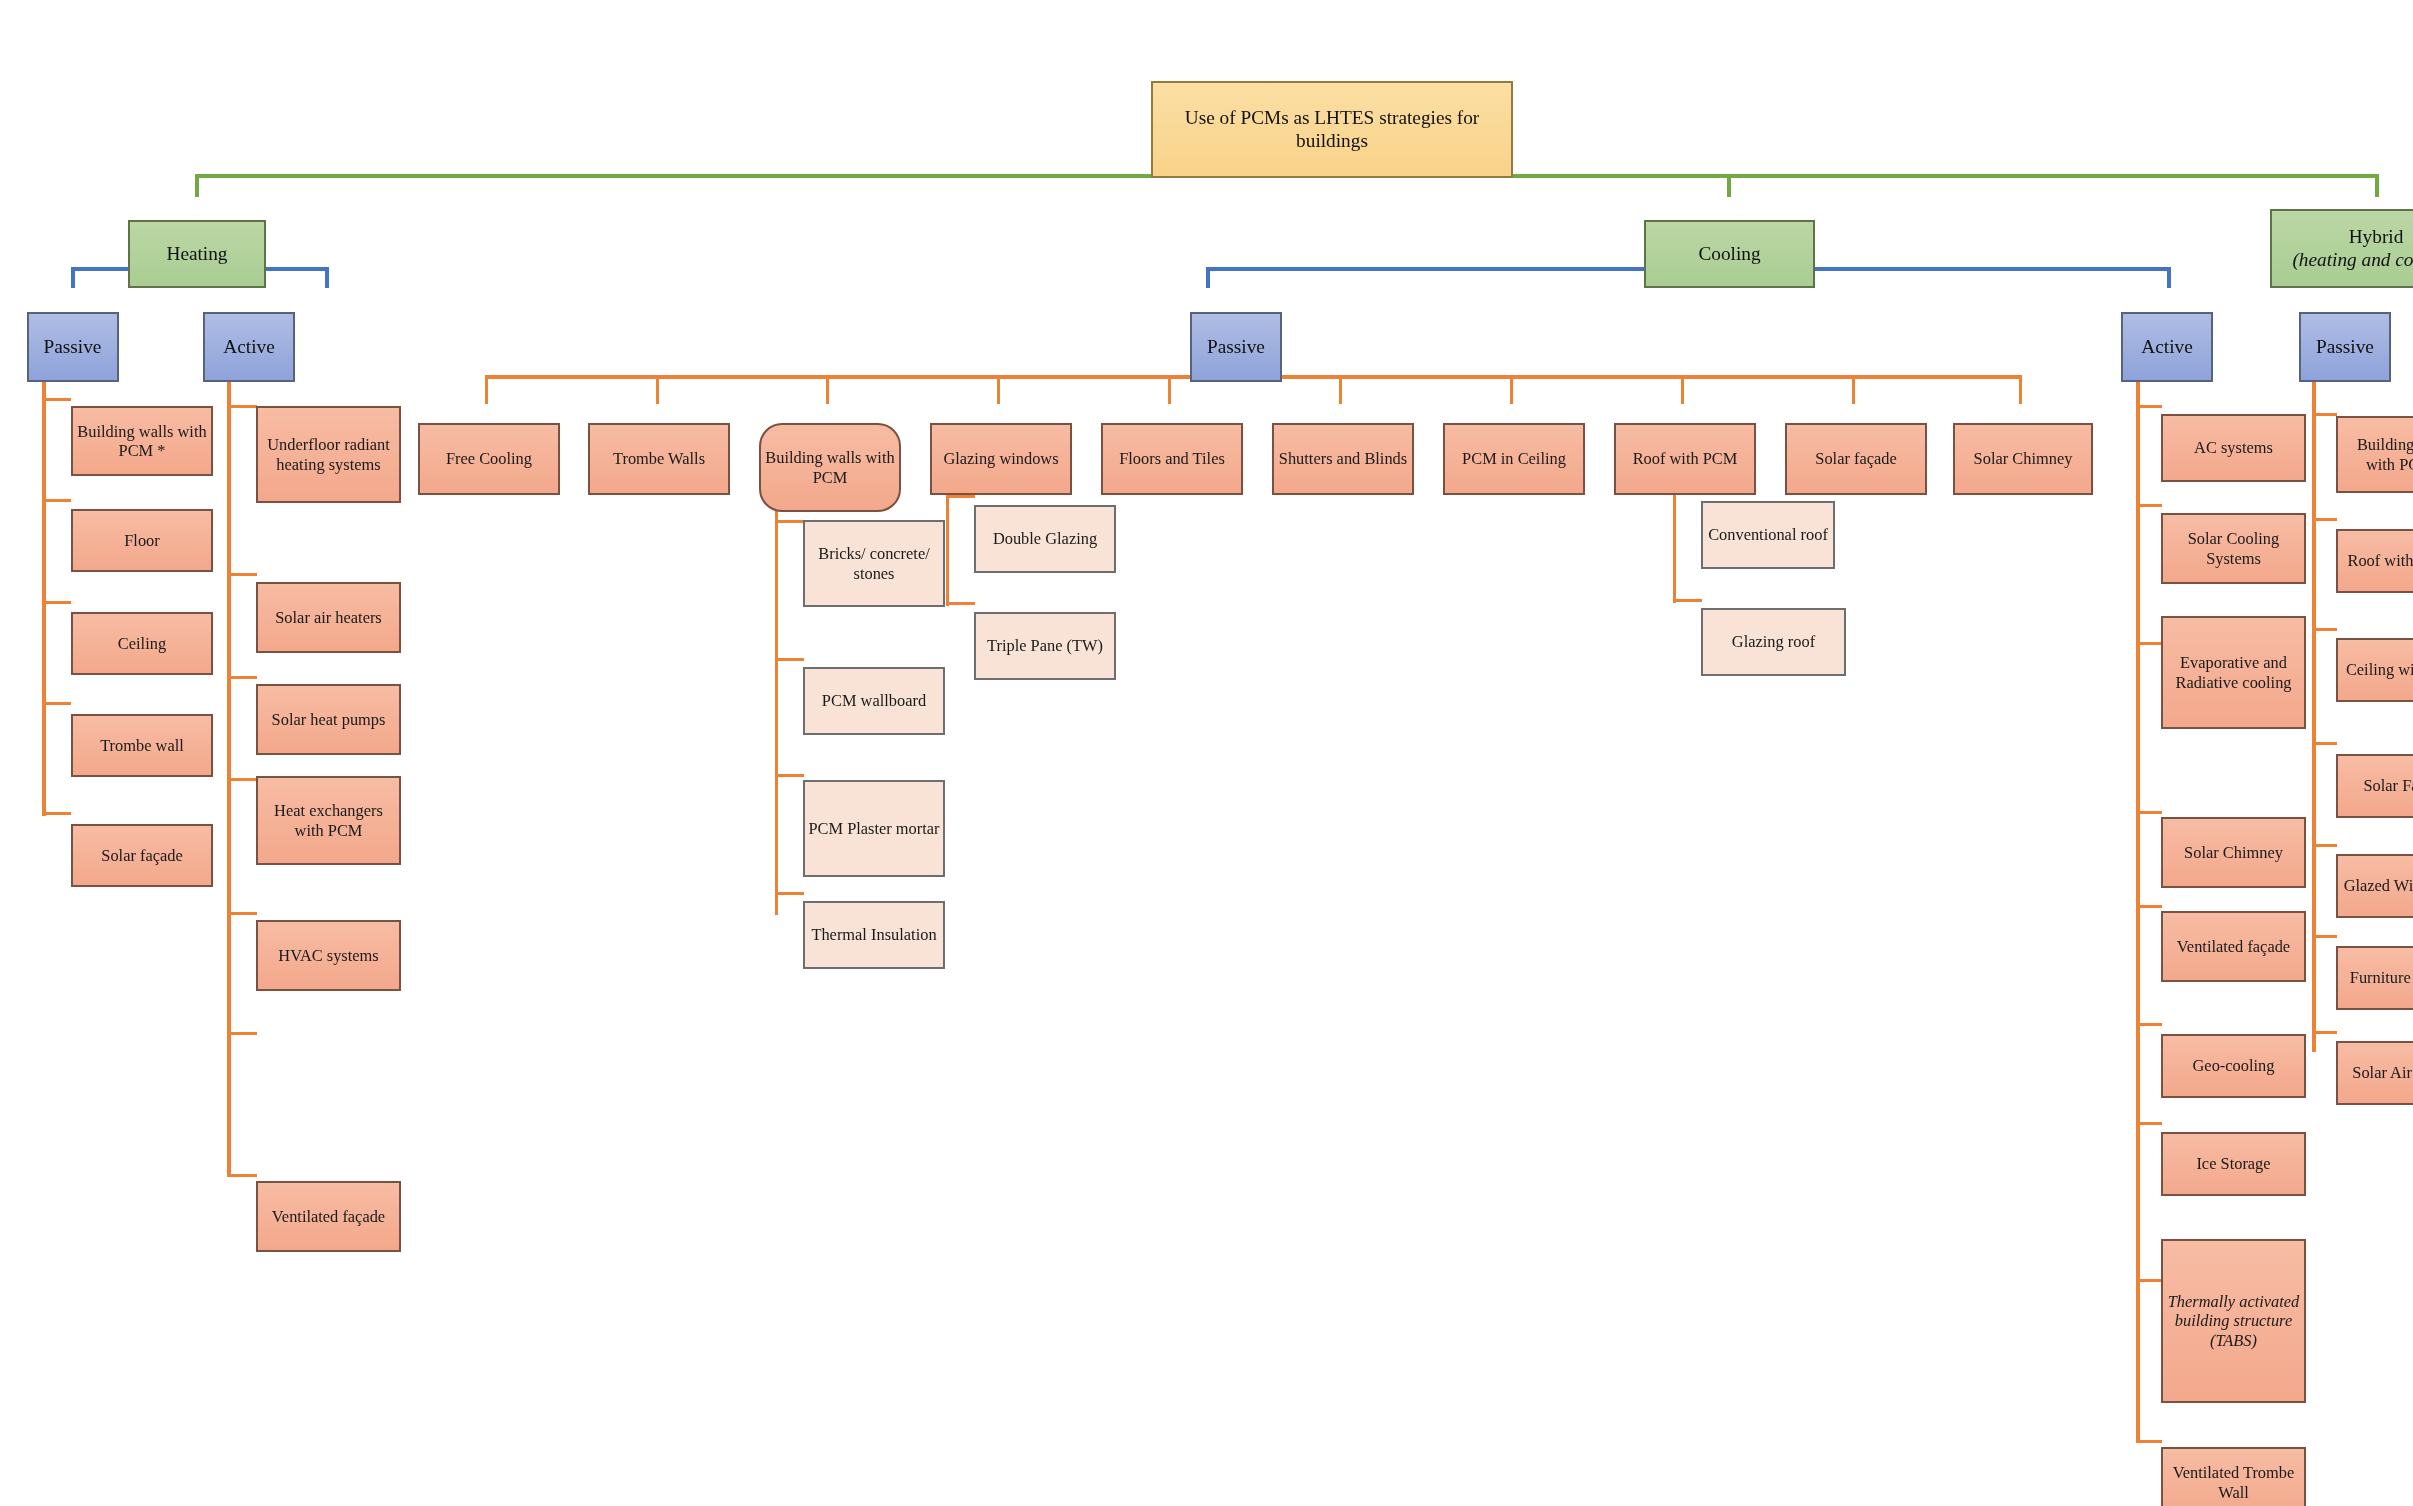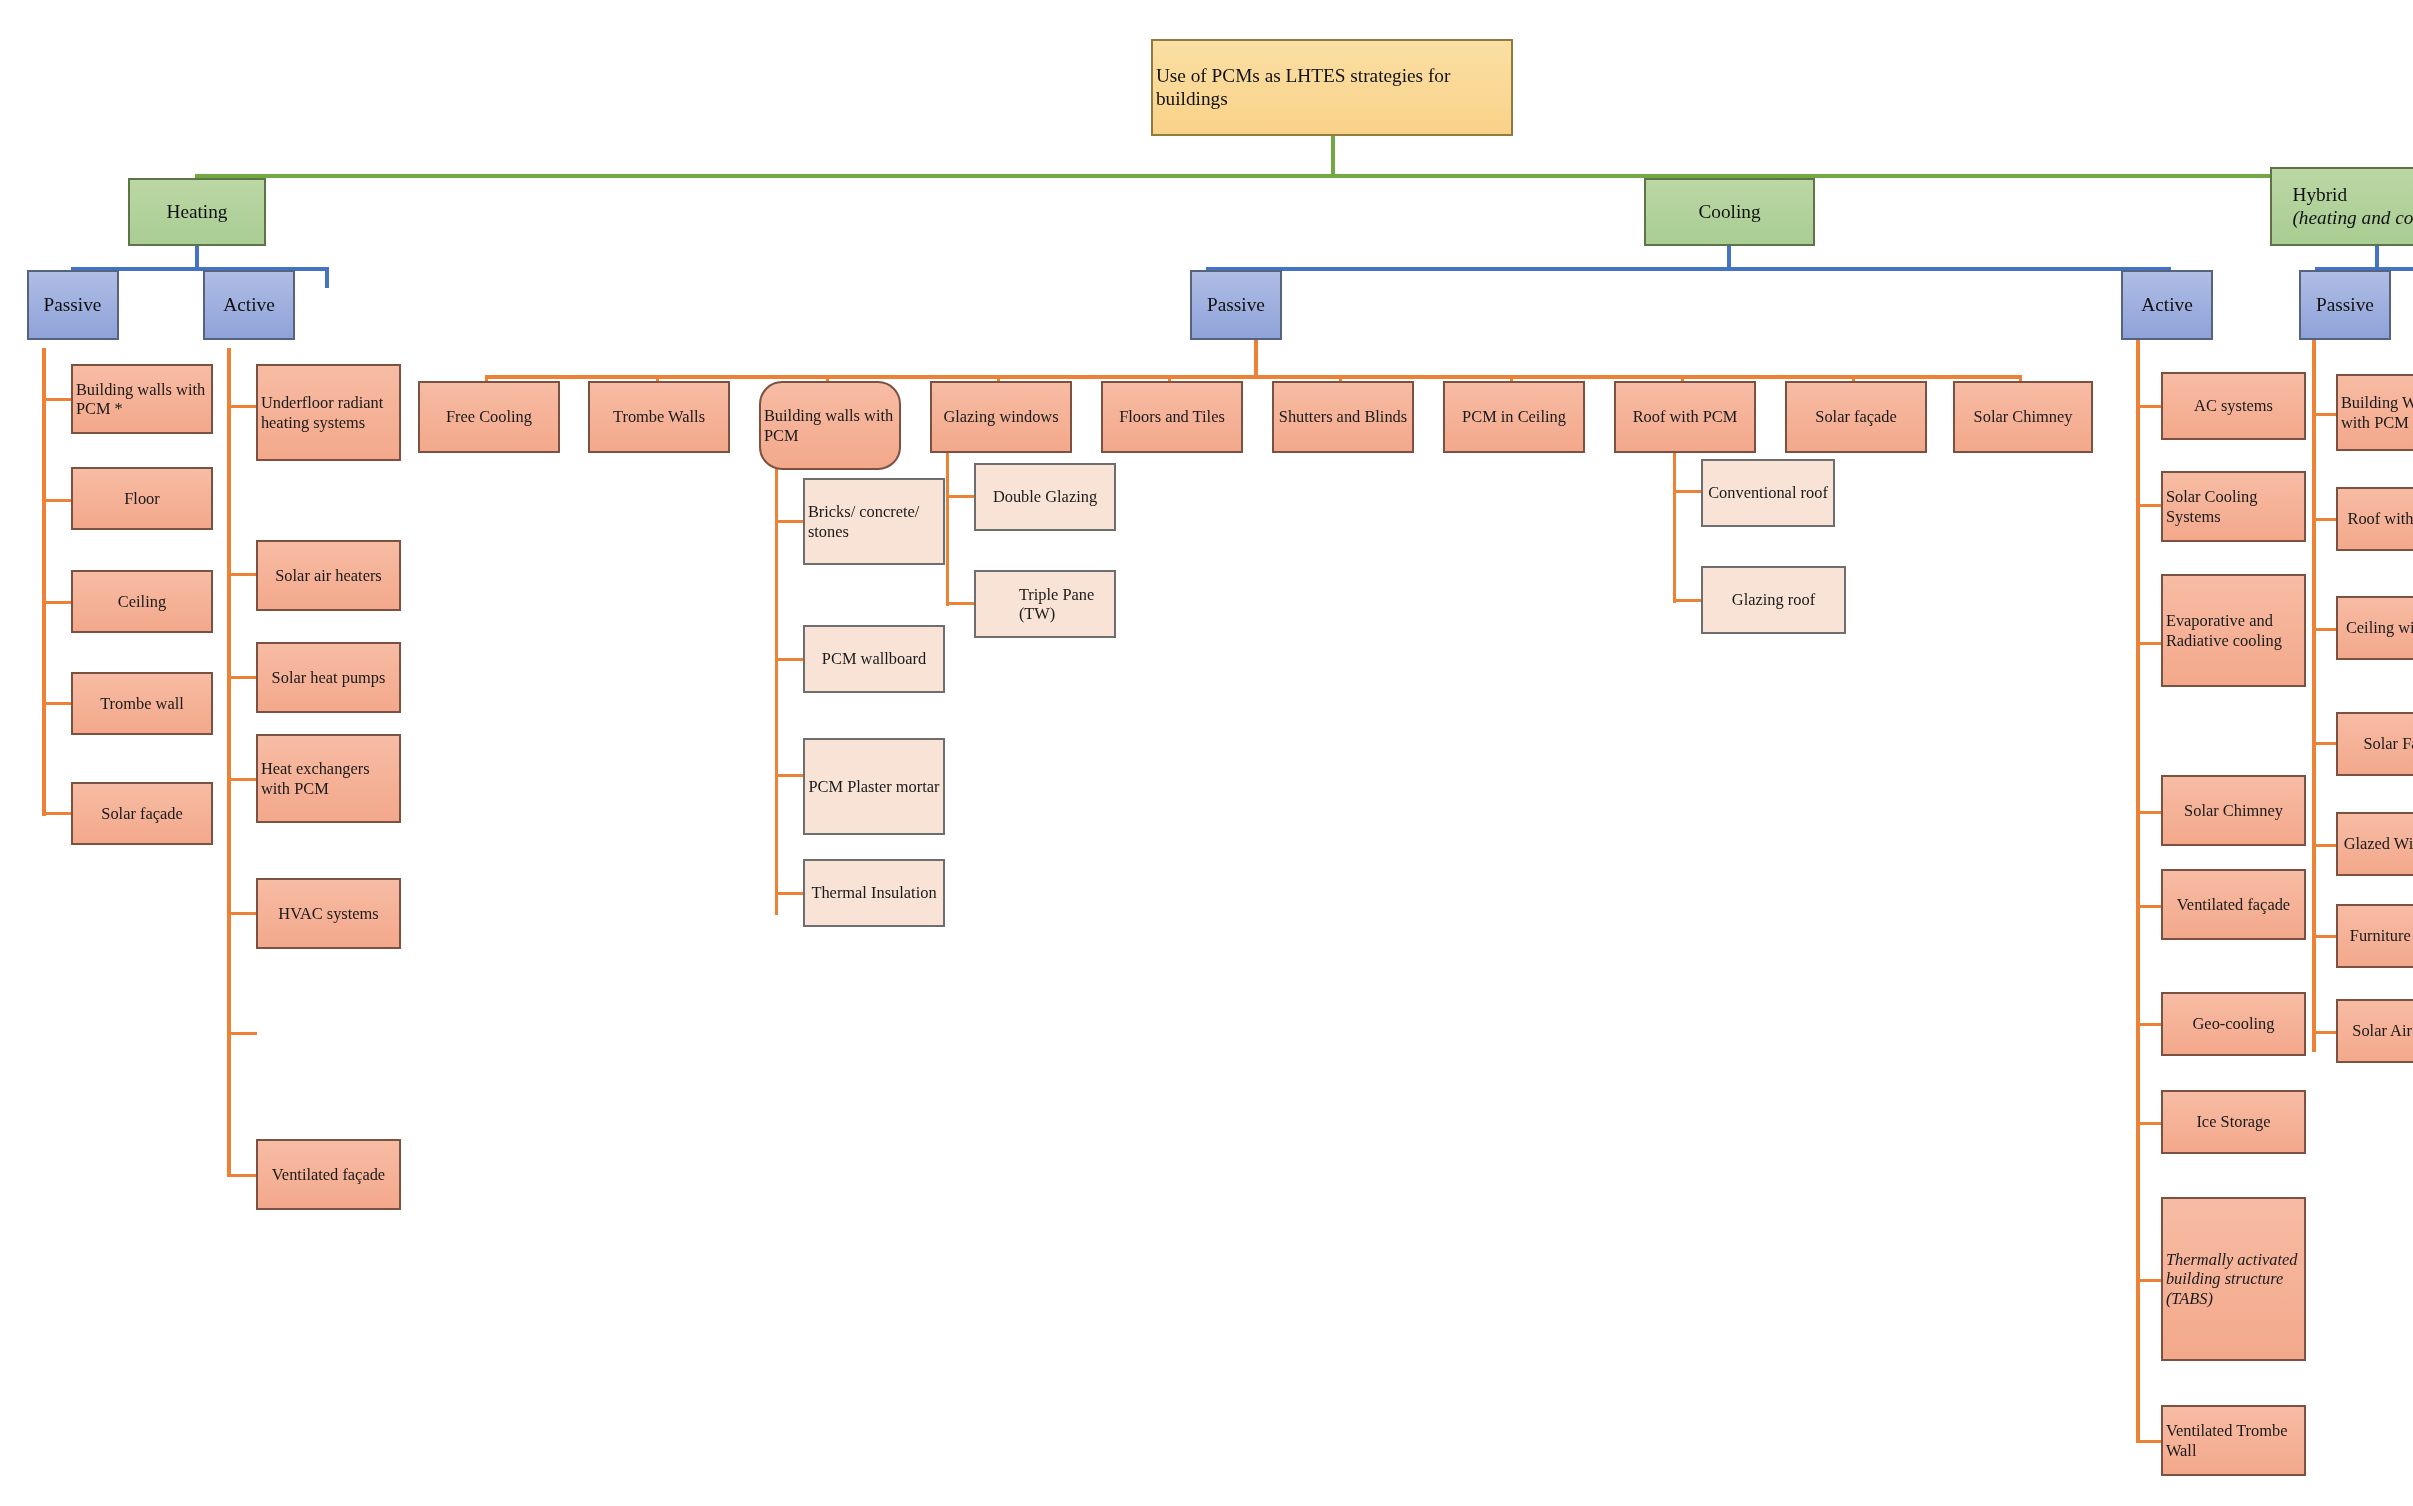--- a/index.html
+++ b/index.html
@@ -1,20 +1,20 @@
 <!DOCTYPE html>
 <html style="font-size:7.7px"><head>
 <meta charset="utf-8">
 <style>
   html,body{margin:0;padding:0;background:#ffffff;}
   body{font-family:"Liberation Serif","DejaVu Serif",serif;}
   #canvas{position:relative;width:2637px;height:1506px;background:#fff;overflow:hidden;}
 
   .node{position:absolute;box-sizing:border-box;display:flex;align-items:center;
-        justify-content:center;line-height:1.18;}
+        justify-content:center;text-align:center;line-height:1.18;margin-top:42px;}
   .node span{display:block;padding:0 2.9px;}
 
   
   .n-root{background:linear-gradient(#FBDFA4,#F9D289);border:2.4px solid #937A3D;
           font-size:19.3px;color:#111;}
   
   .n-cat{background:linear-gradient(#BBD7A4,#A9CD93);border:2.4px solid #5E7448;
          font-size:19.3px;color:#111;}
   
   .n-mode{background:linear-gradient(#B0BDE4,#8FA3DA);border:2.4px solid #55637F;
@@ -236,21 +236,21 @@
   <div class="node n-sub" style="left:803px;top:738px;width:142px;height:97px;">
     <span>PCM Plaster mortar</span>
     </div>
   <div class="node n-sub" style="left:803px;top:859px;width:142px;height:68px;">
     <span>Thermal Insulation</span>
     </div>
 
   <div class="node n-sub" style="left:974px;top:463px;width:142px;height:68px;">
     <span>Double Glazing</span>
     </div>
-  <div class="node n-sub" style="left:974px;top:570px;width:142px;height:68px;padding-left:40px;">
+  <div class="node n-sub" style="left:974px;top:570px;width:142px;height:68px;">
     <span>Triple Pane (TW)</span>
     </div>
 
   <div class="node n-sub" style="left:1701px;top:459px;width:134px;height:68px;">
     <span>Conventional roof</span>
     </div>
   <div class="node n-sub" style="left:1701px;top:566px;width:145px;height:68px;">
     <span>Glazing roof</span>
     </div>
 

